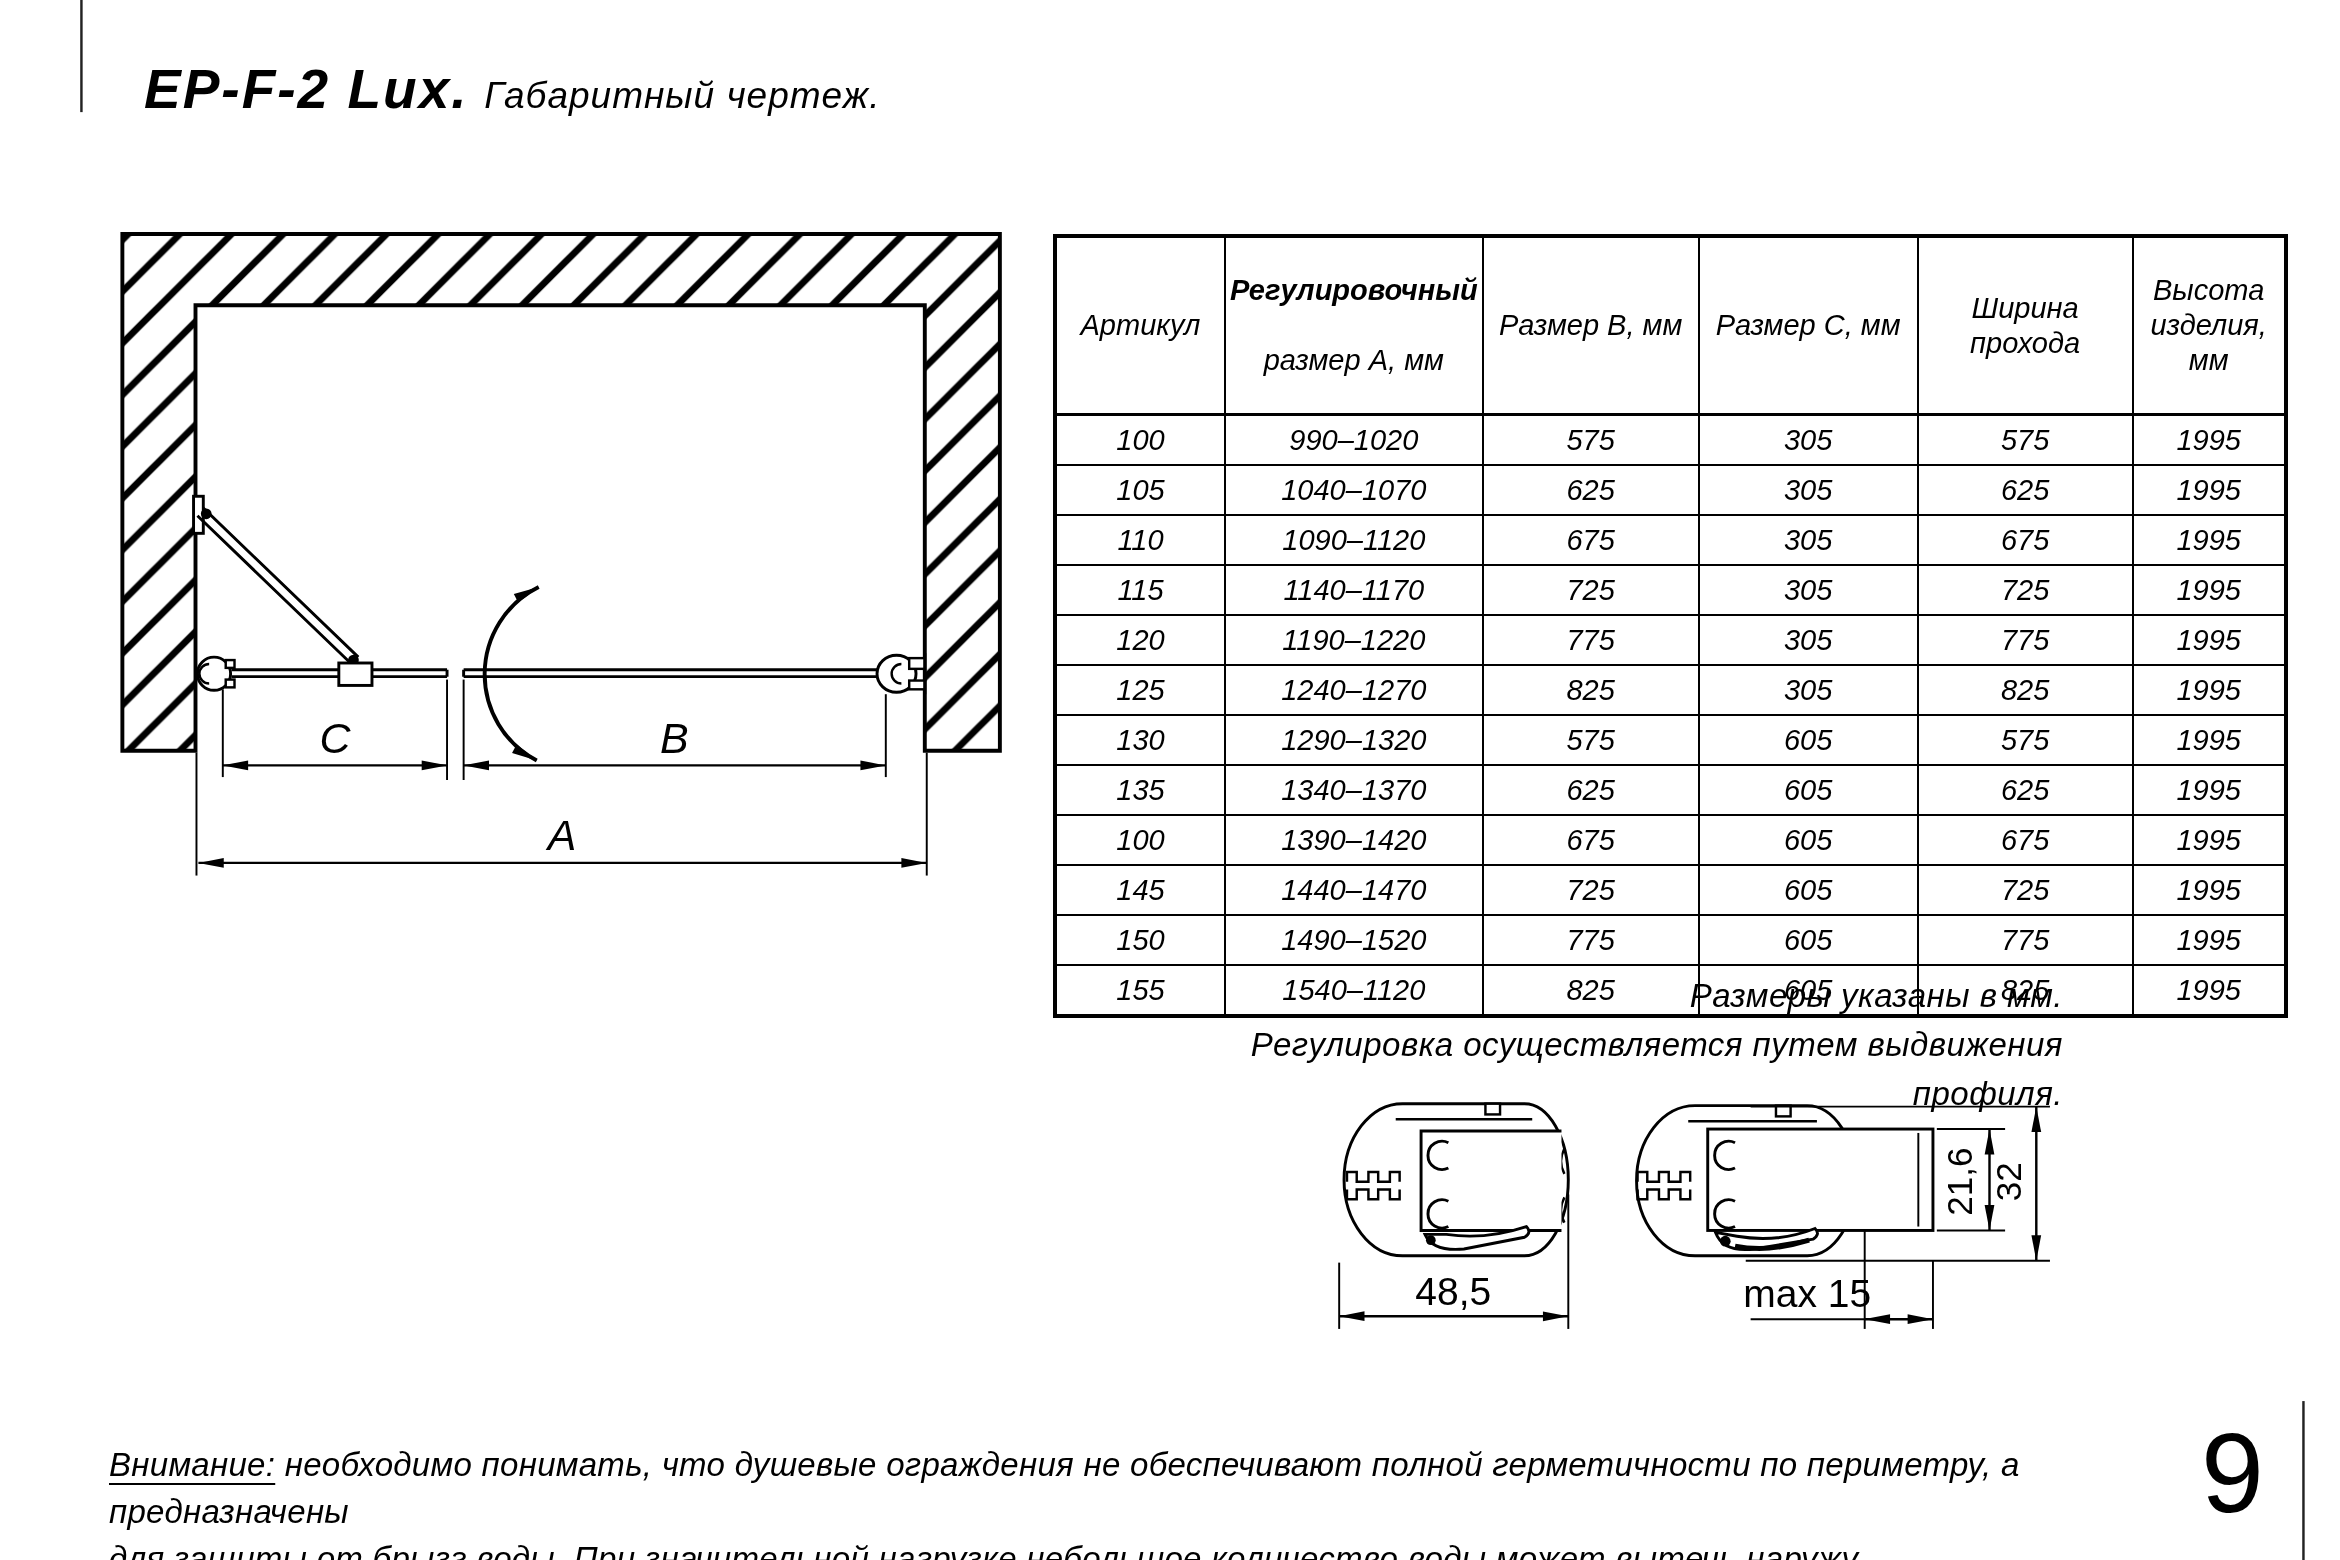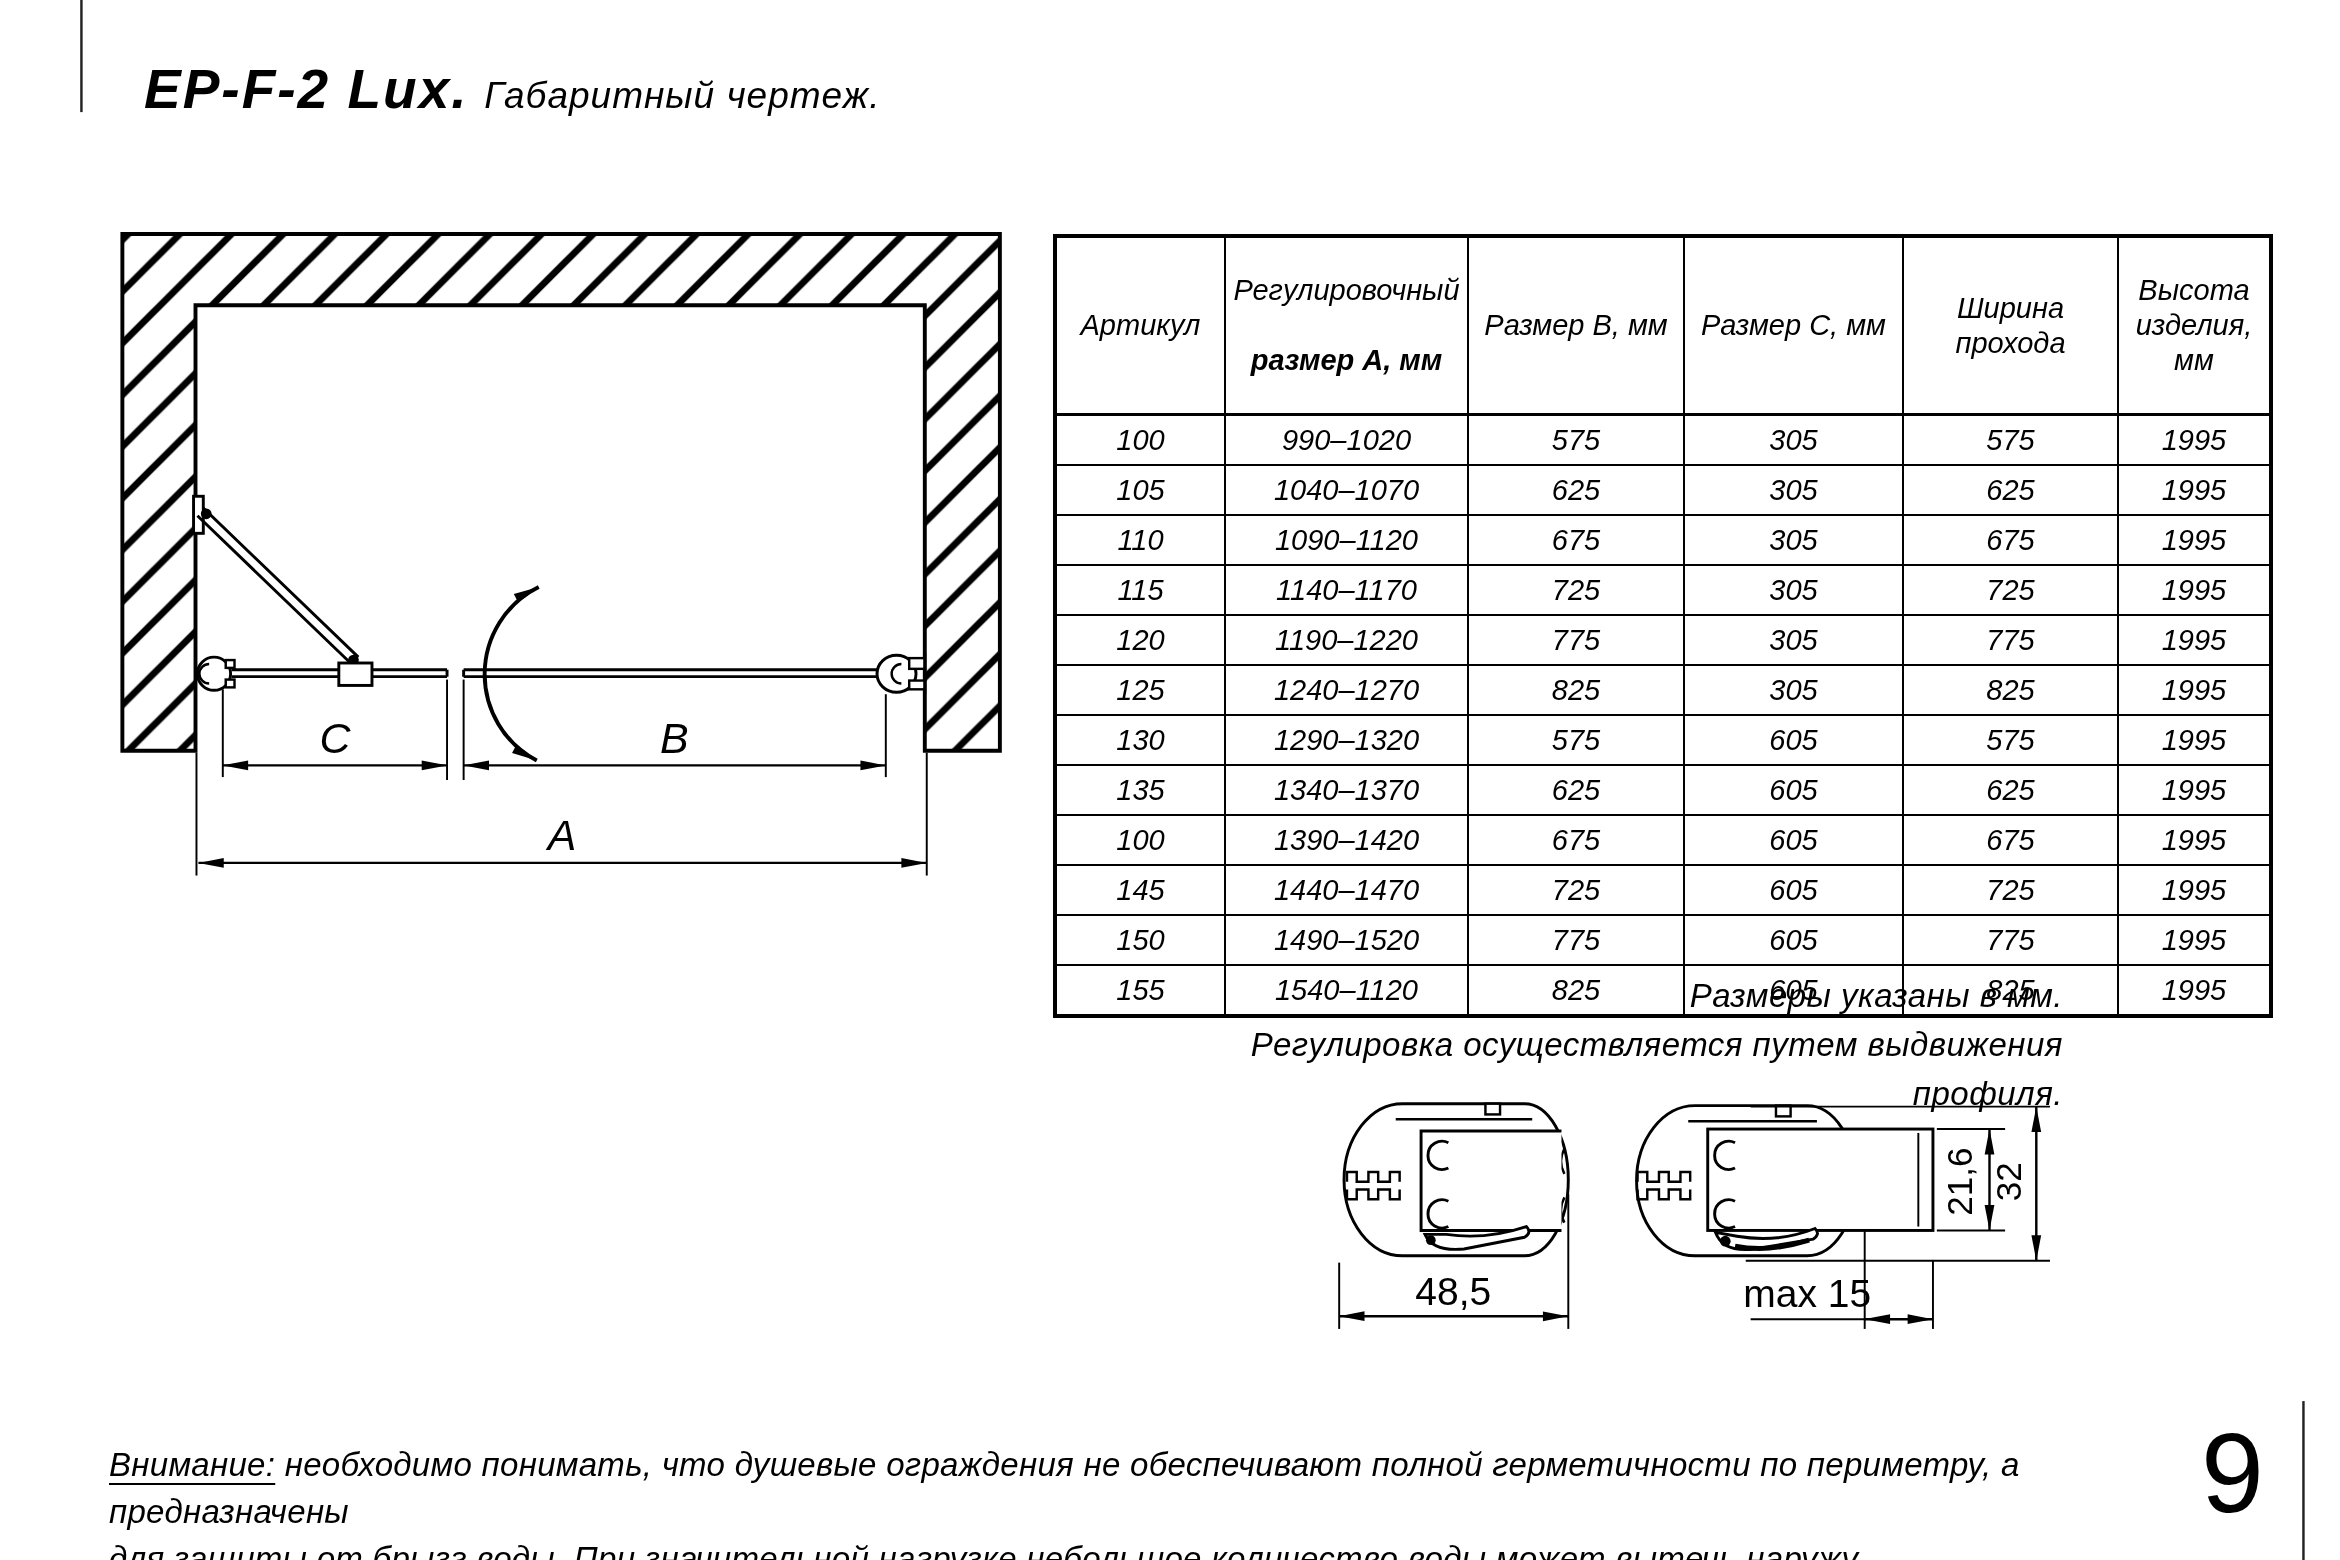--- a/index.html
+++ b/index.html
@@ -13,22 +13,22 @@
   .title { position:absolute; left:144px; top:47px; display:flex; align-items:baseline; gap:15.6px; font-style:italic;text-align:right; }
   .title .model { font-size:55px; font-weight:700; letter-spacing:2px; }
   .title .subtitle { font-size:37px; font-weight:500; letter-spacing:1px;margin-top:28px; }
 
   
   table.dims { position:absolute; left:1053px; top:234px; border-collapse:collapse; table-layout:fixed;
     font-style:italic; text-align:center; }
   table.dims th, table.dims td { border:2.9px solid #000; padding:0 3.9px; vertical-align:middle; }
   table.dims { border:4.9px solid #000; }
   table.dims thead th { font-size:29px; font-weight:400; height:95px; border-bottom:3.9px solid #000; white-space:pre-line; line-height:35px; }
-  table.dims thead th .bold-line { display:block; font-weight:400; }
-  table.dims thead th .normal-line { display:block; font-weight:700; }
+  table.dims thead th .bold-line { display:block; font-weight:700; }
+  table.dims thead th .normal-line { display:block; font-weight:400; }
   table.dims tbody td { font-size:29px; height:48px; }
 
   
   .note { position:absolute; left:1209px; top:971px; width:854px; text-align:right;
     font-style:italic; font-size:33px; line-height:49px; letter-spacing:0.5px; }
 
   
   .warning { position:absolute; left:109px; top:1441px; width:1911px;
     font-style:italic; font-size:33px; line-height:47px; letter-spacing:0.3px; }
   .warning .lead { text-decoration:underline; text-underline-offset:6.8px; text-decoration-thickness:2px; }

